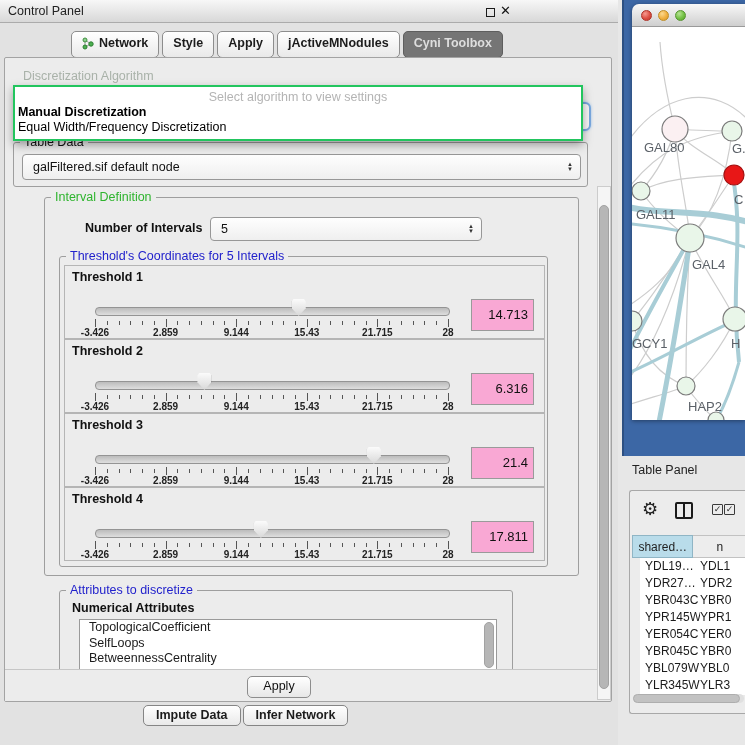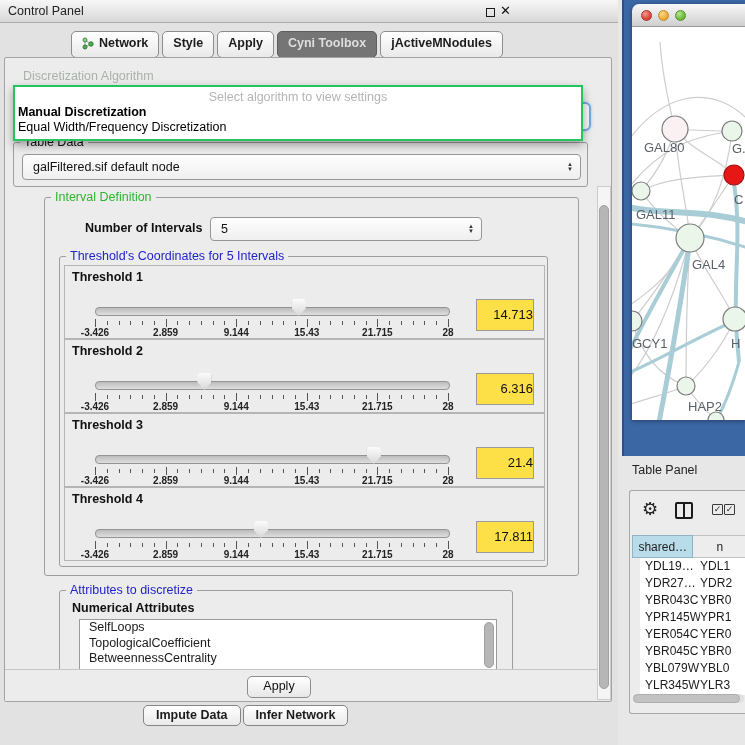--- a/index.html
+++ b/index.html
@@ -58,22 +58,22 @@
          background:linear-gradient(#bcbcbc,#dedede);}
   .thumb{position:absolute;top:33px;width:14px;height:17px;
          background:linear-gradient(#fbfbfb,#d8d8d8);
          clip-path:polygon(12% 0,88% 0,100% 14%,100% 55%,50% 100%,0 55%,0 14%);
          filter:drop-shadow(0 0 1px #777);}
   .ticks{position:absolute;left:30px;top:53px;width:353px;height:9px;}
   .tick{position:absolute;width:1px;background:#555;}
   .tick.minor{height:4px;top:2px;}
   .tick.major{height:8px;top:0;}
   .tick-lab{position:absolute;top:61px;transform:translateX(-50%);font-size:10px;font-weight:bold;color:#222;white-space:nowrap;}
-  .value-box{position:absolute;right:10px;top:33px;width:56px;height:30px;background:#fde047;border:1px solid #9a9a9a;
-             font-size:13px;color:#111;text-align:right;line-height:30px;}
+  .value-box{position:absolute;right:10px;top:33px;width:56px;height:30px;background:#f9a8d4;border:1px solid #9a9a9a;
+             font-size:13px;color:#111;text-align:right;line-height:30px;padding-right:5px;}
 
   
   #attr-list{position:absolute;left:19px;top:28px;width:416px;height:49px;background:#fff;border:1px solid #9a9a9a;
              overflow:hidden;}
   .attr-item{font-size:12.5px;color:#1a1a1a;padding-left:9px;line-height:15.5px;}
   .vscroll-thumb{position:absolute;background:#b6b6b6;border:1px solid #a2a2a2;border-radius:5px;}
 
   
   #bottom-strip{left:0;top:611px;width:604px;height:31px;border-top:1px solid #c6c6c6;background:#ececec;}
   #apply-btn{position:absolute;left:242px;top:6px;width:62px;height:20px;border:1px solid #8d8d8d;border-radius:5px;
@@ -150,25 +150,25 @@
           <circle cx="9" cy="7" r="2.2" fill="#4caf50" stroke="#2f7f32"></circle>
         </svg>
         <span>Network</span>
       </div>
       <div class="tab">
         <span>Style</span>
       </div>
       <div class="tab">
         <span>Apply</span>
       </div>
+      <div class="tab">
+        <span>jActiveMNodules</span>
+      </div>
       <div class="tab selected">
         <span>Cyni Toolbox</span>
-      </div>
-      <div class="tab">
-        <span>jActiveMNodules</span>
       </div>
     </div>
 
   <div id="content" class="abs">
 
     <span id="disc-label-faint" class="abs">Discretization Algorithm</span>
     <div id="algo-combo-cap" class="abs"></div>
 
     <div id="popup" class="abs">
       <div class="ph">Select algorithm to view settings</div>
@@ -384,22 +384,22 @@
             </div>
           </div>
       </div>
     </div>
 
     <div class="group" style="left:54px;top:532px;width:452px;height:80px;">
       <span class="group-label lab-blue">Attributes to discretize</span>
       <span class="abs" style="left:12px;top:10px;font-size:12.5px;font-weight:bold;color:#111;">Numerical Attributes</span>
       <div id="attr-list">
         <div class="vscroll-thumb" style="right:2px;top:2px;width:8px;height:44px;"></div>
-      <div class="attr-item">SelfLoops</div>
-          <div class="attr-item">TopologicalCoefficient</div>
+      <div class="attr-item">TopologicalCoefficient</div>
+          <div class="attr-item">SelfLoops</div>
           <div class="attr-item">BetweennessCentrality</div>
         </div>
     </div>
 
     <div id="bottom-strip" class="abs">
       <div id="apply-btn">Apply</div>
     </div>
 
     <div id="main-scroll" class="abs">
       <div class="vscroll-thumb"></div>

